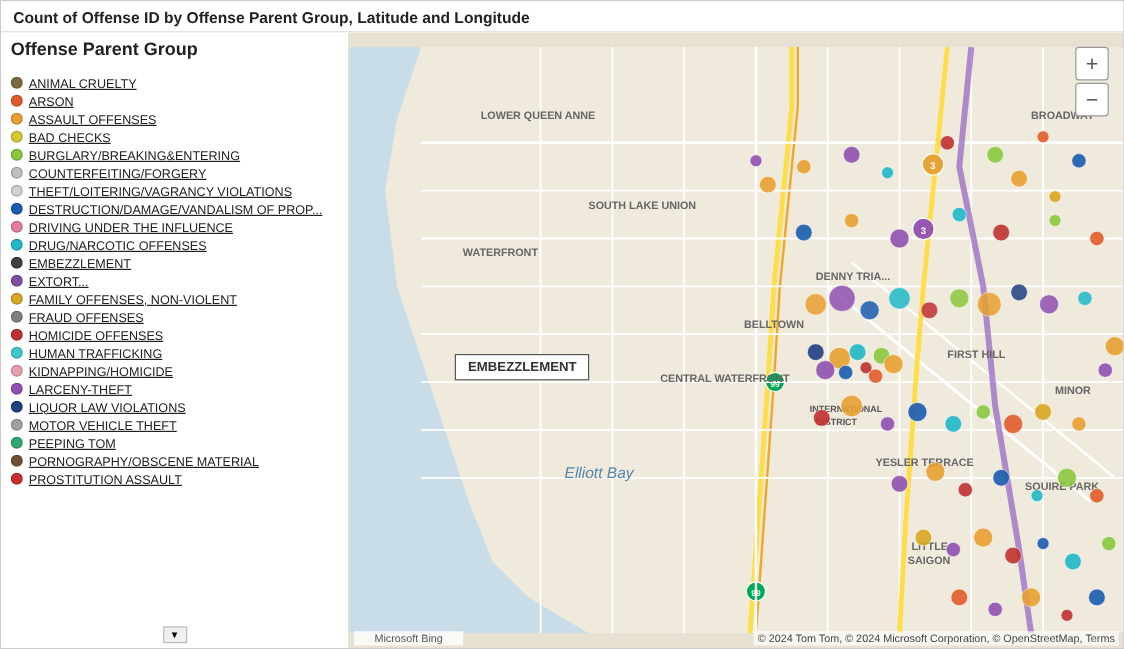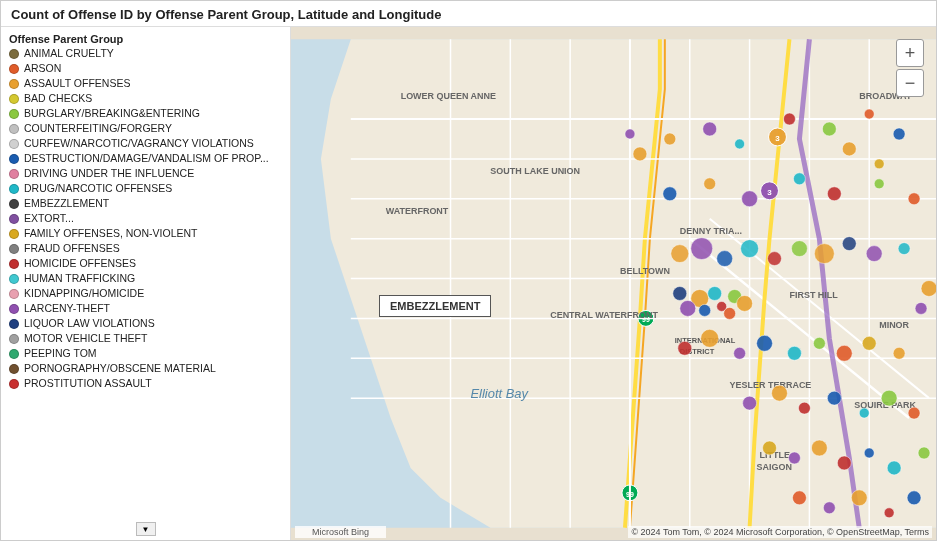--- a/index.html
+++ b/index.html
@@ -27,32 +27,33 @@
       min-width: 290px;
       background: #fff;
       border-right: 1px solid #ddd;
       overflow-y: auto;
       padding: 6px 8px;
       position: relative;
     }
 
     #legend-title {
       font-weight: bold;
-      font-size: 11px;
-      margin-bottom: 0;
+      font-size: 15px;
+      margin-bottom: 12px;
       color: #222;
     }
 
     .legend-item {
       display: flex;
-      align-items: flex-end;
+      align-items: flex-start;
       padding: 1.5px 0;
       font-size: 10.5px;
       color: #222;
       white-space: nowrap;
+      text-decoration: underline;
     }
 
     .legend-dot {
       width: 10px;
       height: 10px;
       border-radius: 50%;
       margin-right: 5px;
       flex-shrink: 0;
       border: 0.5px solid rgba(0,0,0,0.2);
     }
@@ -177,21 +178,21 @@
           <div class="legend-item">
             <div class="legend-dot" style="background: rgb(138, 200, 64);"></div>
             <span>BURGLARY/BREAKING&amp;ENTERING</span>
           </div>
           <div class="legend-item">
             <div class="legend-dot" style="background: rgb(192, 192, 192);"></div>
             <span>COUNTERFEITING/FORGERY</span>
           </div>
           <div class="legend-item">
             <div class="legend-dot" style="background: rgb(208, 208, 208);"></div>
-            <span>CURFEW/NARCOTIC/VAGRANCY VIOLATIONS</span>
+            <span>THEFT/LOITERING/VAGRANCY VIOLATIONS</span>
           </div>
           <div class="legend-item">
             <div class="legend-dot" style="background: rgb(26, 92, 176);"></div>
             <span>DESTRUCTION/DAMAGE/VANDALISM OF PROP...</span>
           </div>
           <div class="legend-item">
             <div class="legend-dot" style="background: rgb(224, 128, 160);"></div>
             <span>DRIVING UNDER THE INFLUENCE</span>
           </div>
           <div class="legend-item">

